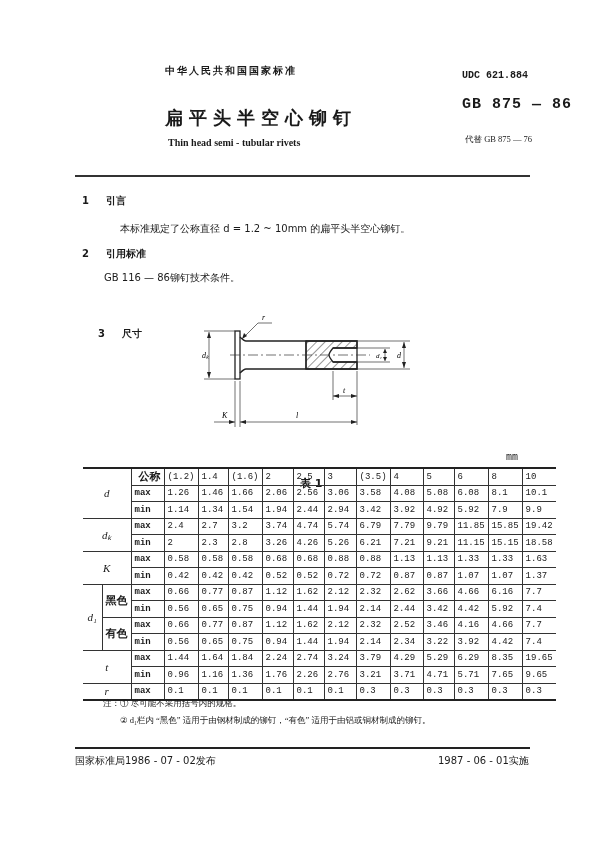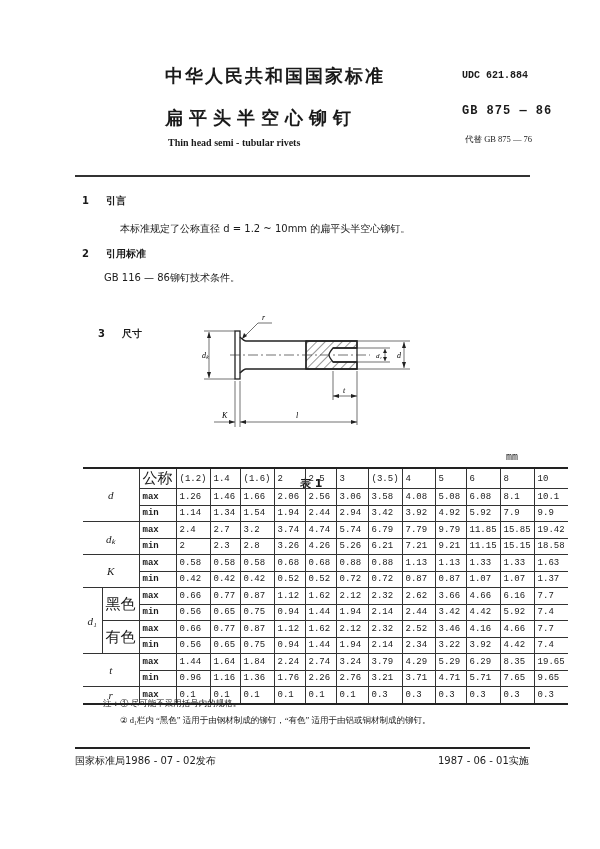--- a/index.html
+++ b/index.html
@@ -1,35 +1,35 @@
 <!DOCTYPE html>
 <html><head>
 <meta charset="utf-8">
 <style>
   html, body { margin:0; padding:0; background:#ffffff; }
   body { width:600px; height:849px; position:relative; overflow:hidden;
          font-family:"DejaVu Serif", serif; color:#1a1a1a; }
   .abs { position:absolute; }
-  .hdr-std { left:165px; top:64px; font-size:18px; font-weight:bold; letter-spacing:2px; font-family:Liberation Serif, serif; }
+  .hdr-std { left:165px; top:64px; font-size:10px; font-weight:bold; letter-spacing:2px; font-family:Liberation Serif, serif; }
   .hdr-title { left:165px; top:106px; font-size:18px; font-weight:bold; letter-spacing:6px; font-family:"DejaVu Sans", sans-serif; }
   .hdr-en { left:168px; top:137px; font-size:10px; font-weight:bold; font-family:"Liberation Serif", serif; }
   .udc { left:462px; top:70px; font-size:10px; font-weight:bold; font-family:"Liberation Mono", monospace; }
-  .gbno { left:462px; top:104px; font-size:12px; font-weight:bold; font-family:"Liberation Mono", monospace; letter-spacing:1px; }
+  .gbno { left:462px; top:96px; font-size:15px; font-weight:bold; font-family:"Liberation Mono", monospace; letter-spacing:1px; }
   .replace { left:465px; top:134px; font-size:8.5px; font-family:Liberation Serif, serif; }
   .rule { left:75px; width:455px; height:1.5px; background:#333; }
   .sec { font-size:10px; font-family:"DejaVu Sans", sans-serif; font-weight:bold; }
   .sec .num { display:inline-block; width:24px; }
   .para { font-size:10px; font-family:"DejaVu Sans", sans-serif; }
   svg text { font-family:"Liberation Serif", serif; font-style:italic; }
   table.t1 { position:absolute; left:83px; top:467px; border-collapse:collapse;
              font-family:"Liberation Mono", monospace; font-size:9px; }
   table.t1 td { border:1px solid #333; height:15.5px; padding:0 3px; white-space:nowrap; }
   table.t1 td.lbl { text-align:center; font-family:"Liberation Serif", serif; font-style:italic; font-size:11px; }
   table.t1 td.sub { text-align:left; font-weight:bold; }
-  table.t1 td.grp { text-align:center; font-family:"DejaVu Sans", sans-serif; font-size:15px; font-weight:normal; }
+  table.t1 td.grp { text-align:right; font-family:"DejaVu Sans", sans-serif; font-size:11px; font-weight:bold; }
   table.t1 tr.top td { border-top:2px solid #222; }
   table.t1 tr.last td { border-bottom:2px solid #222; }
   table.t1 td.first { border-left:none; }
   table.t1 td.lastc { border-right:none; }
   .tbl-cap { left:300px; top:447px; font-size:11px; font-family:"DejaVu Sans", sans-serif; font-weight:bold;margin-top:29px; }
   .tbl-unit { left:506px; top:452px; font-size:10px; font-family:"Liberation Mono", monospace; }
   .note { font-size:8.5px; font-family:Liberation Serif, serif; }
   .foot-rule { left:75px; width:455px; top:747px; height:2px; background:#222; }
   .foot { top:754px; font-size:10px; font-weight:normal; font-family:"DejaVu Sans", sans-serif; }
 </style>

